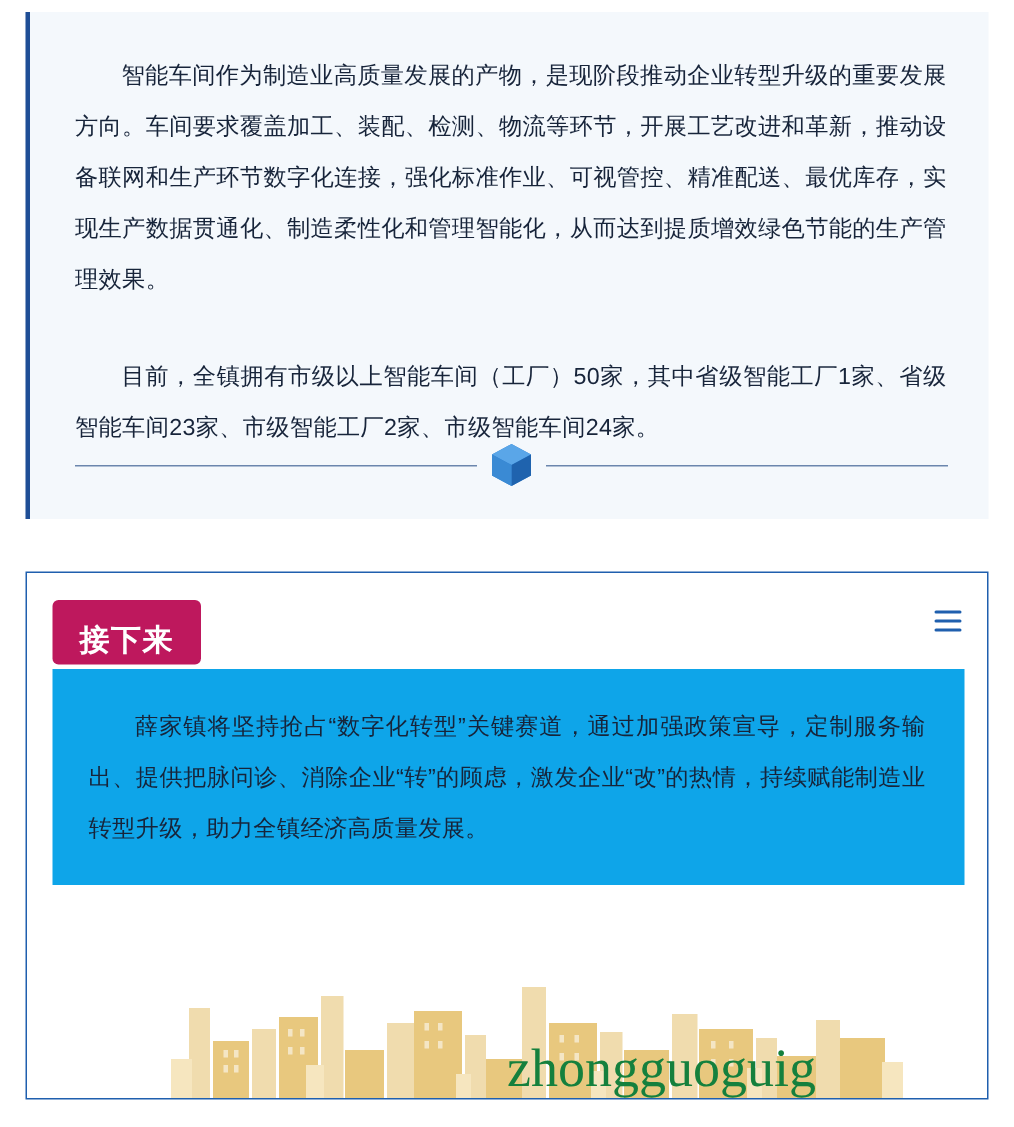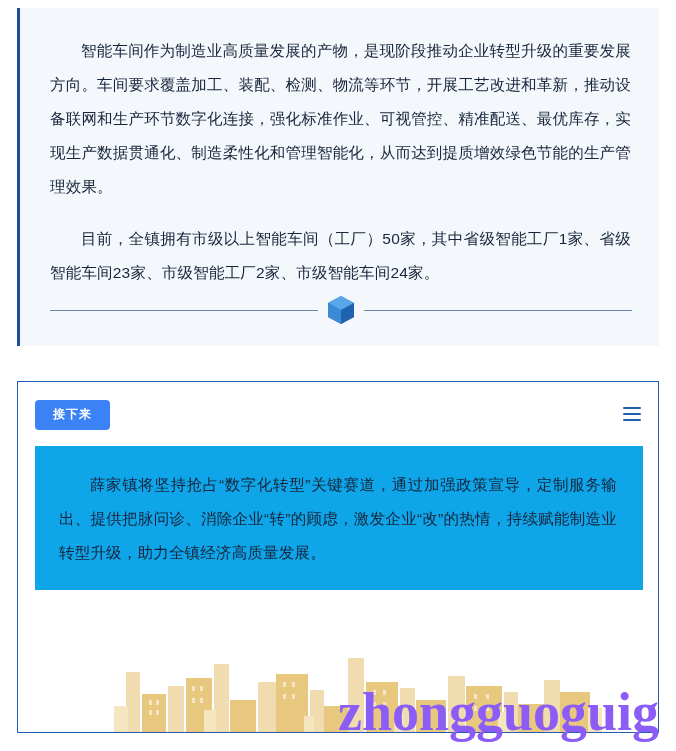--- a/index.html
+++ b/index.html
@@ -39,21 +39,21 @@
     font-size: 15.5px;
     line-height: 34px;
     color: #17243a;
     text-align: justify;
     text-justify: inter-ideograph;
     text-indent: 2em;
     margin: 0 0 10px 0;
     letter-spacing: 0.2px;
   }
   .para.second {
-    margin-top: 18px;
+    margin-top: 31px;
   }
 
   
   .divider {
     position: absolute;
     left: 30px;
     top: 282px;
     width: 582px;
     height: 40px;
   }
@@ -90,26 +90,26 @@
 
   .next-header {
     position: absolute;
     left: 17px;
     top: 18px;
     width: 608px;
     height: 30px;
   }
   .tag {
     display: inline-block;
-    background: #3b82f6;
+    background: #be185d;
     color: #ffffff;
-    font-size: 12px;
+    font-size: 20px;
     font-weight: bold;
     letter-spacing: 1px;
-    padding: 6px 18px 7px 18px;
+    padding: 19px 18px 7px 18px;
     border-radius: 4px;
     line-height: 17px;
   }
   .hamburger {
     position: absolute;
     right: 2px;
     top: 7px;
     width: 18px;
     height: 14px;
     cursor: pointer;
@@ -143,30 +143,29 @@
     bottom: 0;
     width: 640px;
     height: 112px;
   }
 
   
   .watermark {
     position: absolute;
     left: 338px;
     top: 683px;
-    font-size: 54px;
-    color: #8b5cf6;
+    font-size: 36px;
+    color: #15803d;
     font-family: "Liberation Serif", serif;
     letter-spacing: 0px;
     white-space: nowrap;
     overflow: hidden;
     width: 338px;
     height: 60px;
     line-height: 58px;
-    font-weight: bold;
   }
 </style>
 </head>
 <body>
 
 <div class="page">
 
   <div class="article-card">
     <p class="para">智能车间作为制造业高质量发展的产物，是现阶段推动企业转型升级的重要发展方向。车间要求覆盖加工、装配、检测、物流等环节，开展工艺改进和革新，推动设备联网和生产环节数字化连接，强化标准作业、可视管控、精准配送、最优库存，实现生产数据贯通化、制造柔性化和管理智能化，从而达到提质增效绿色节能的生产管理效果。</p>
     <p class="para second">目前，全镇拥有市级以上智能车间（工厂）50家，其中省级智能工厂1家、省级智能车间23家、市级智能工厂2家、市级智能车间24家。</p>

